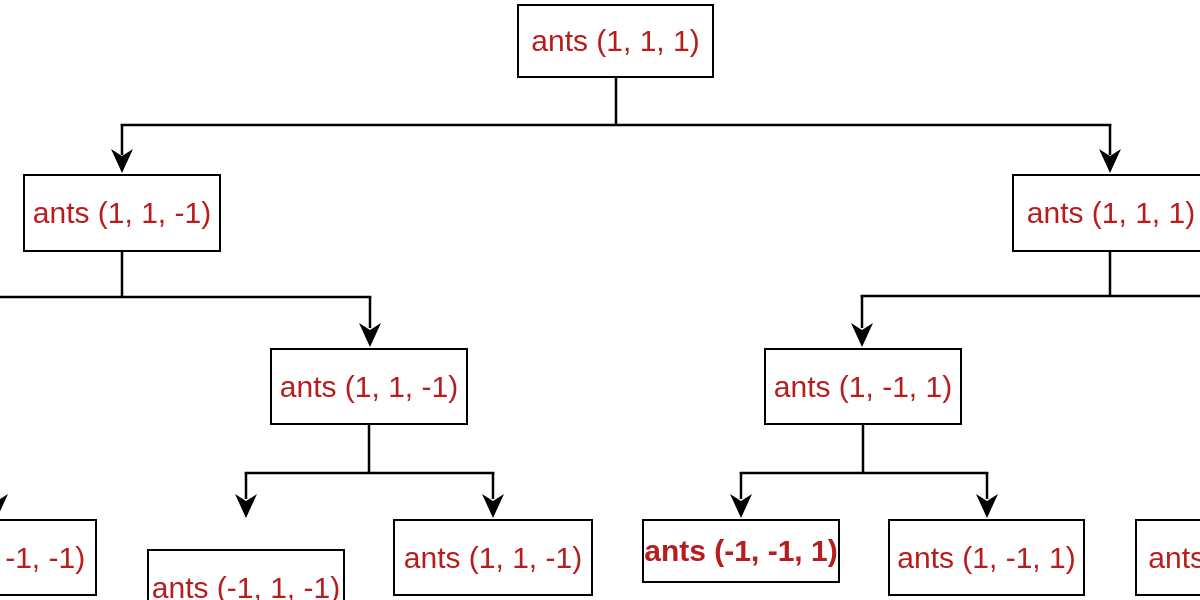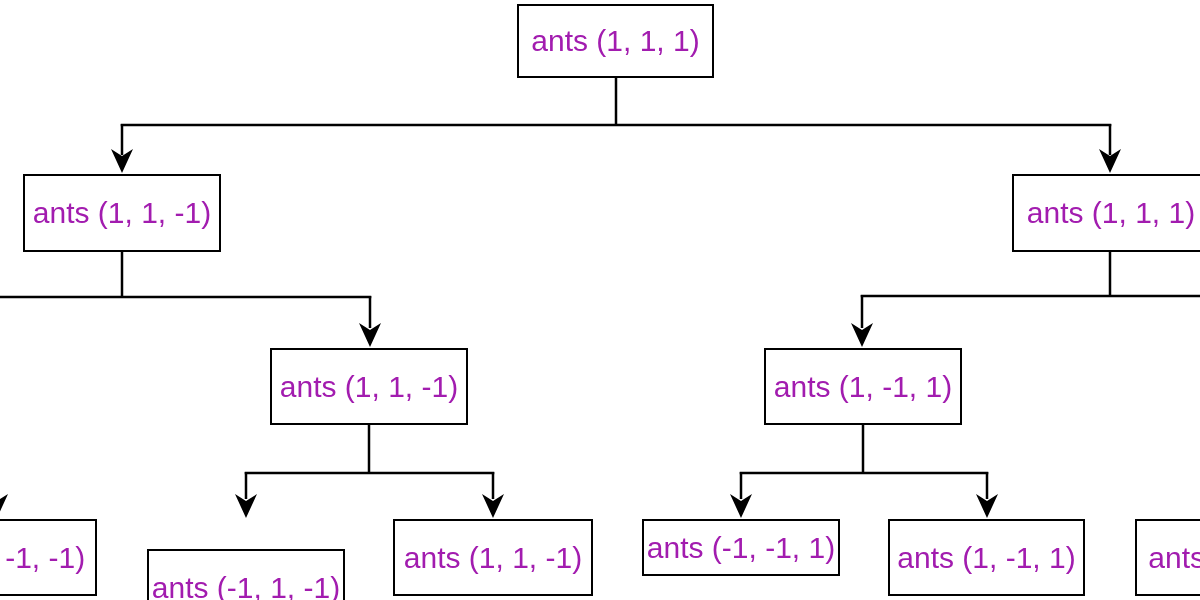--- a/index.html
+++ b/index.html
@@ -24,21 +24,21 @@
   }
   .node {
     position: absolute;
     box-sizing: border-box;
     border: 2.5px solid #000000;
     background: #ffffff;
     display: flex;
     align-items: center;
     justify-content: center;
     font-size: 30px;
-    color: #a21caf;
+    color: #b91c1c;
     white-space: nowrap;
     text-align: right;
   }
   .node span {
     white-space: nowrap;
   }
 </style>
 </head>
 <body>
 
@@ -123,21 +123,21 @@
   </div>
 
   <div class="node" style="left:147px; top:549px; width:198px; height:77px;">
     <span>ants (-1, 1, -1)</span>
   </div>
 
   <div class="node" style="left:393px; top:519px; width:200px; height:77px;">
     <span>ants (1, 1, -1)</span>
   </div>
 
-  <div class="node" style="left:642px; top:519px; width:198px; height:57px;">
+  <div class="node" style="left:642px; top:519px; width:198px; height:64px;font-weight:bold;">
     <span>ants (-1, -1, 1)</span>
   </div>
 
   <div class="node" style="left:888px; top:519px; width:197px; height:77px;">
     <span>ants (1, -1, 1)</span>
   </div>
 
   <div class="node" style="left:1135px; top:519px; width:205px; height:77px;">
     <span>ants (-1, 1, 1)</span>
   </div>

